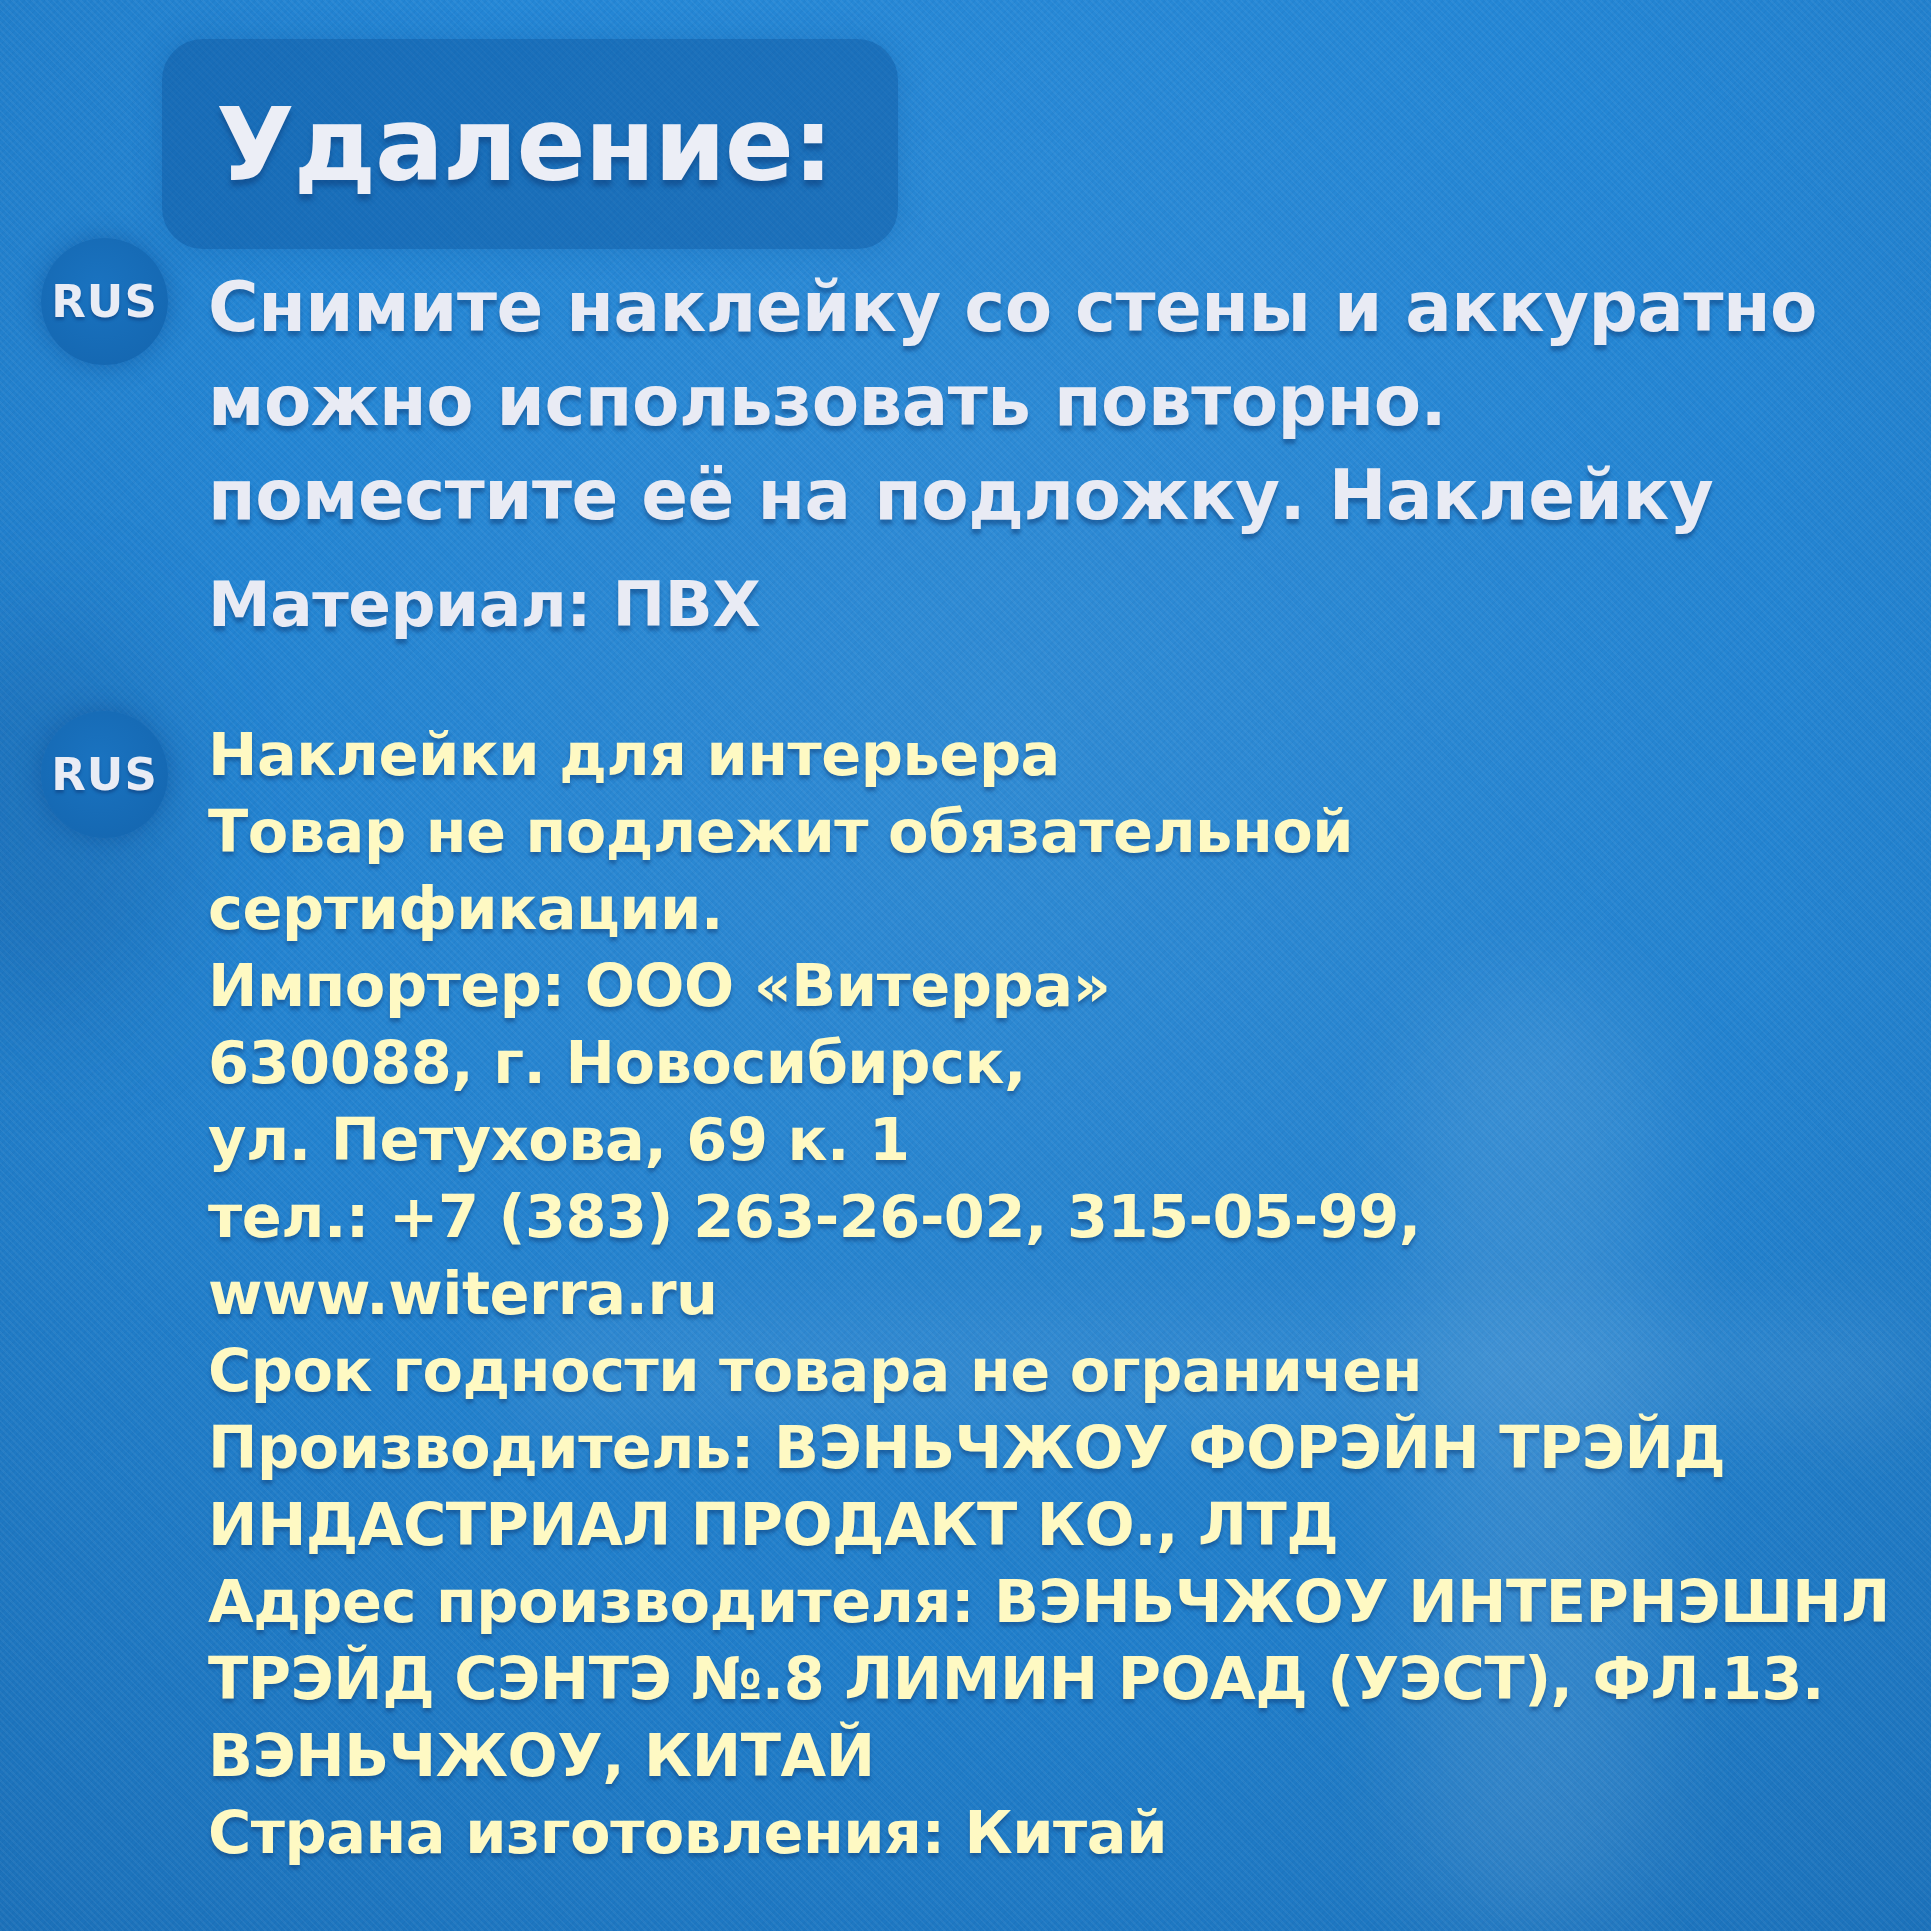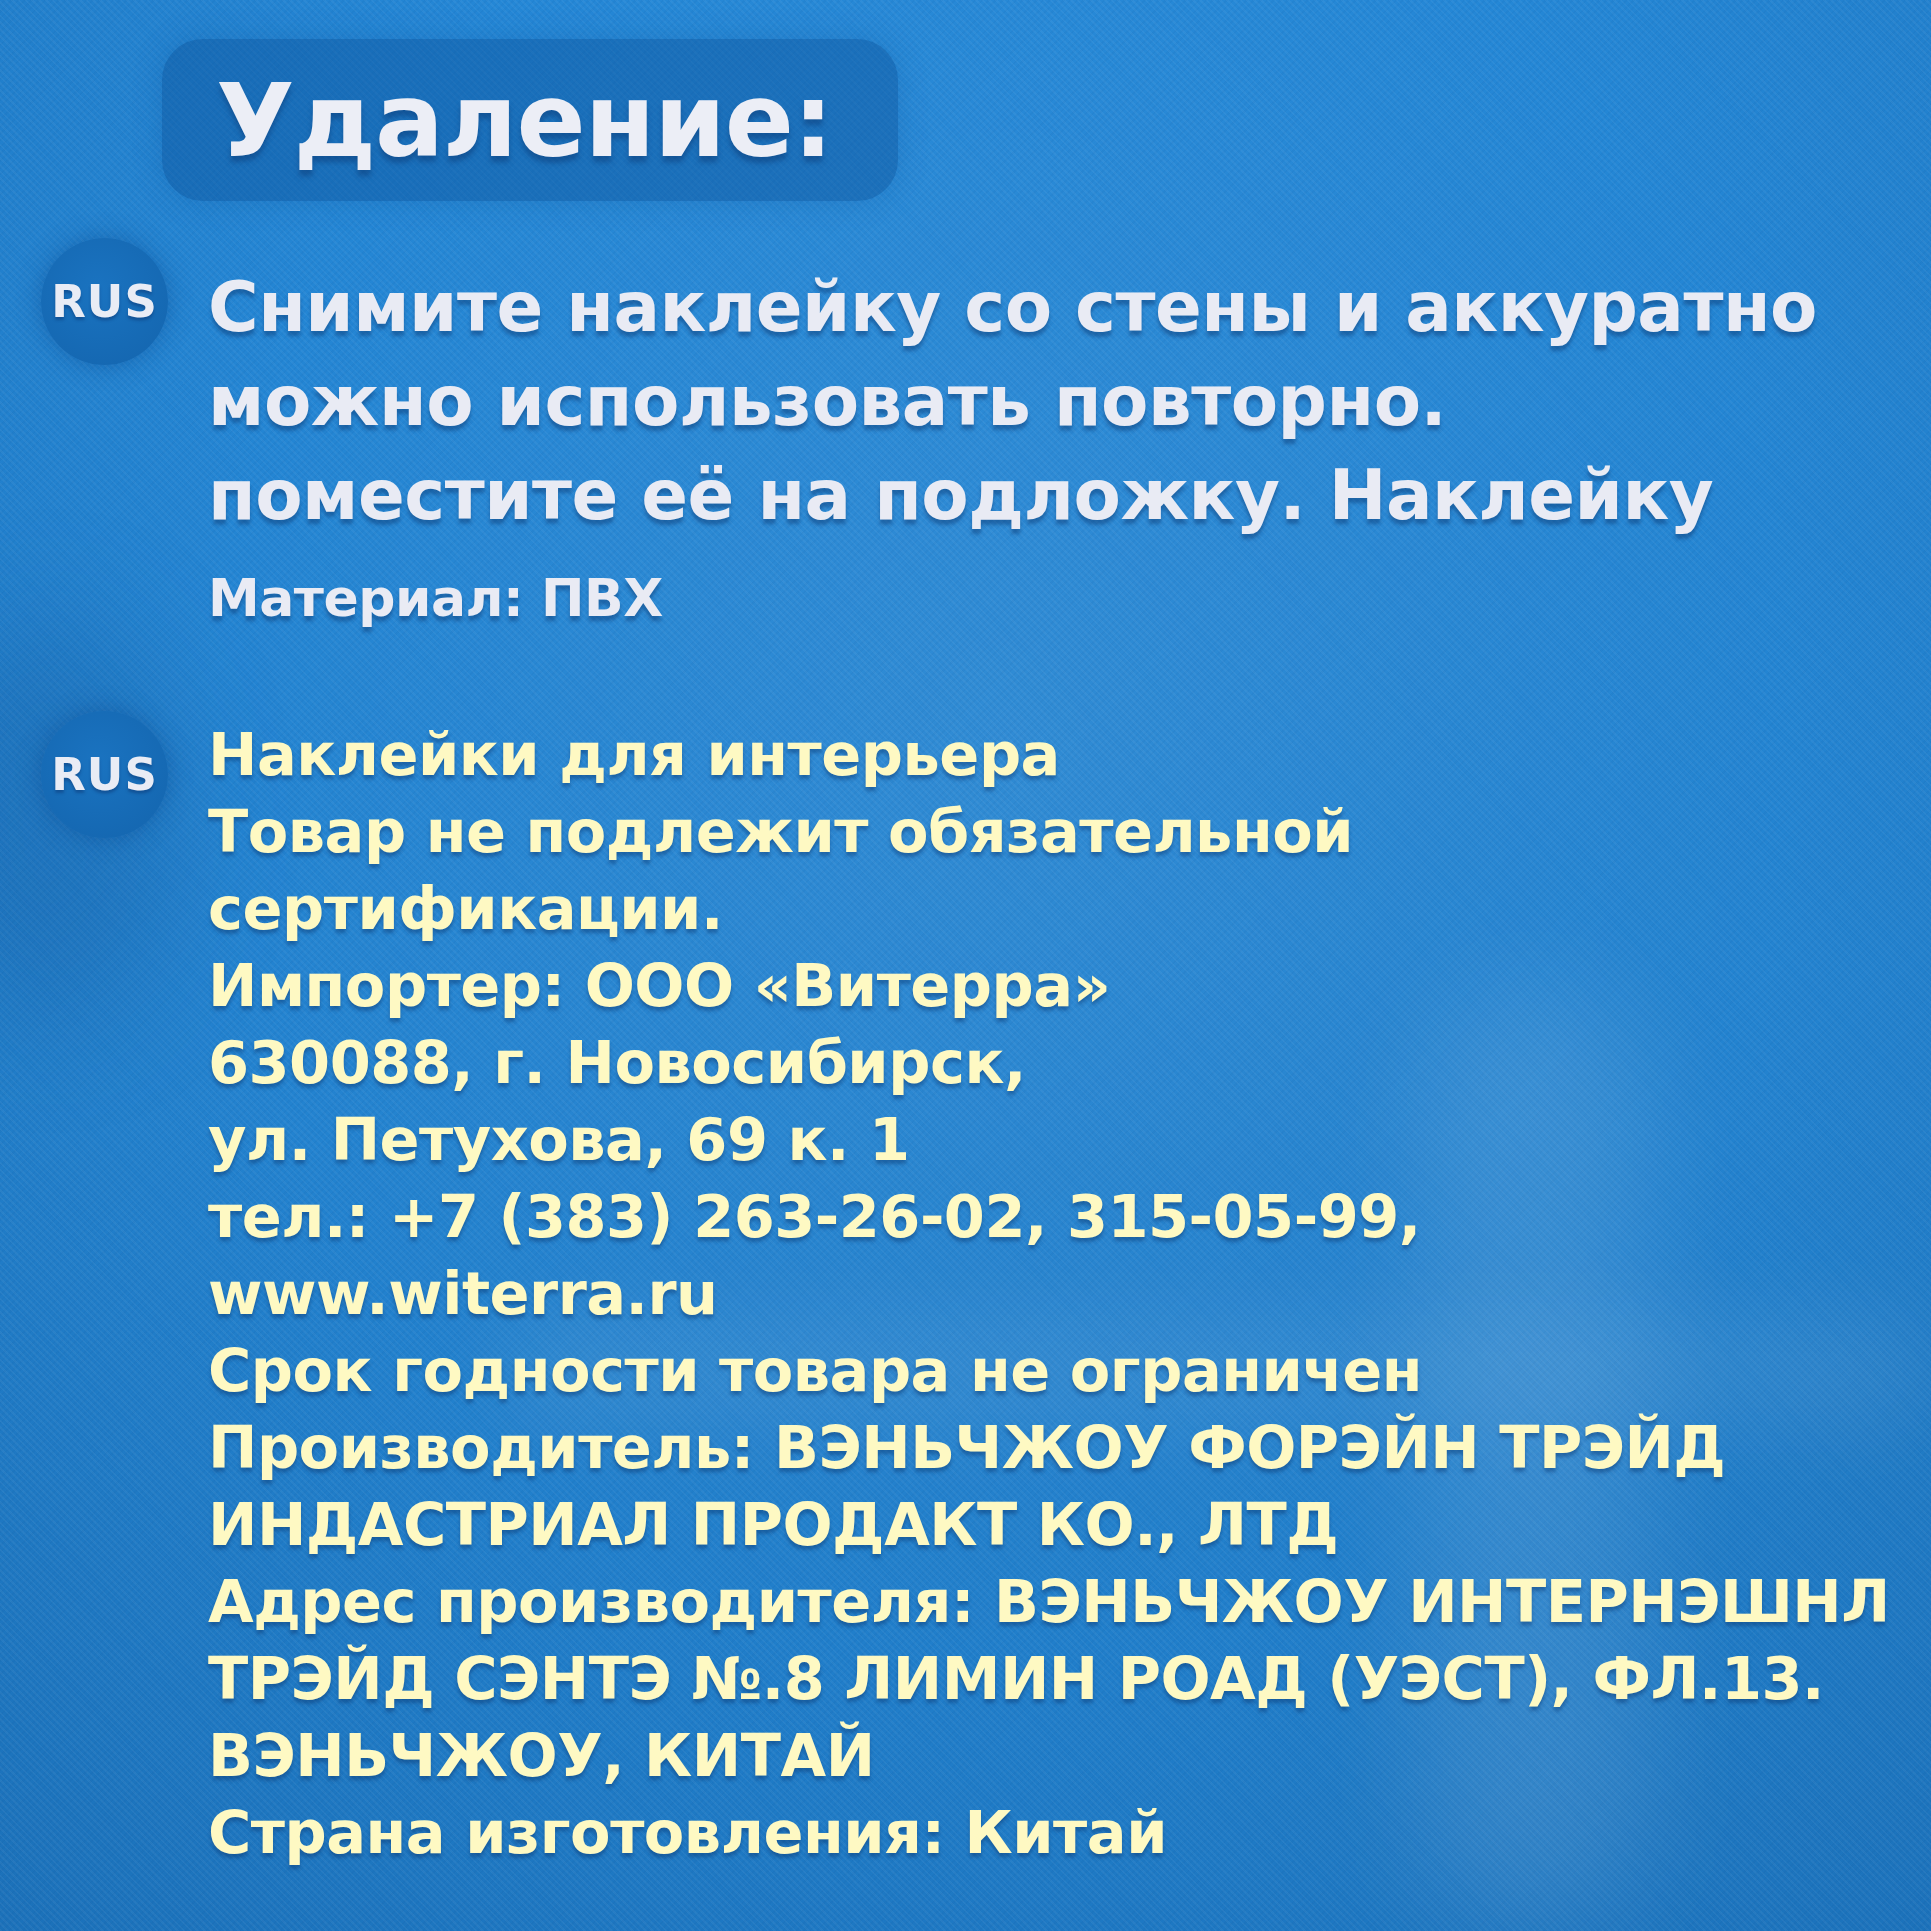--- a/index.html
+++ b/index.html
@@ -24,21 +24,21 @@
   .sheen-horiz{
     position:absolute;left:502px;top:1318px;width:1429px;height:106px;
     background:rgba(255,255,255,0.07);filter:blur(43px);border-radius:58px;
   }
   .shade-left{
     position:absolute;left:-87px;top:618px;width:270px;height:406px;
     background:rgba(10,60,120,0.18);filter:blur(58px);border-radius:50%;
   }
 
   .title-plate{
-    position:absolute;left:162px;top:39px;width:736px;height:162px;
+    position:absolute;left:162px;top:39px;width:736px;height:210px;
     background:rgba(10,78,150,0.42);
     border-radius:41px;
     box-shadow:0 0 29px rgba(10,78,150,0.25);
     display:flex;align-items:center;
   }
   .title-text{
     padding-left:54px;
     font-size:102px;font-weight:700;letter-spacing:-1px;
     color:#eceef6;
     text-shadow:0 5.8px 4.8px rgba(12,60,120,0.5);
@@ -61,21 +61,21 @@
   .para-1{
     position:absolute;left:208px;top:249px;width:1661px;
     font-size:69px;font-weight:700;letter-spacing:-0.5px;
     color:#e9ebf4;line-height:94px;
     text-shadow:0 4.8px 3.9px rgba(12,60,120,0.48);
     white-space:nowrap;
     margin-top:11px;
   }
   .material-line{
     position:absolute;left:208px;top:568px;
-    font-size:52px;font-weight:700;letter-spacing:-0.5px;
+    font-size:63px;font-weight:700;letter-spacing:-0.5px;
     color:#e9ebf4;
     text-shadow:0 4.8px 3.9px rgba(12,60,120,0.48);
     white-space:nowrap;
   }
   .para-2{
     position:absolute;left:208px;top:716px;width:1699px;
     font-size:59px;font-weight:700;letter-spacing:-0.5px;
     color:#fef9c3;line-height:77px;
     text-shadow:0 3.9px 3.9px rgba(12,60,120,0.48);
     white-space:nowrap;

